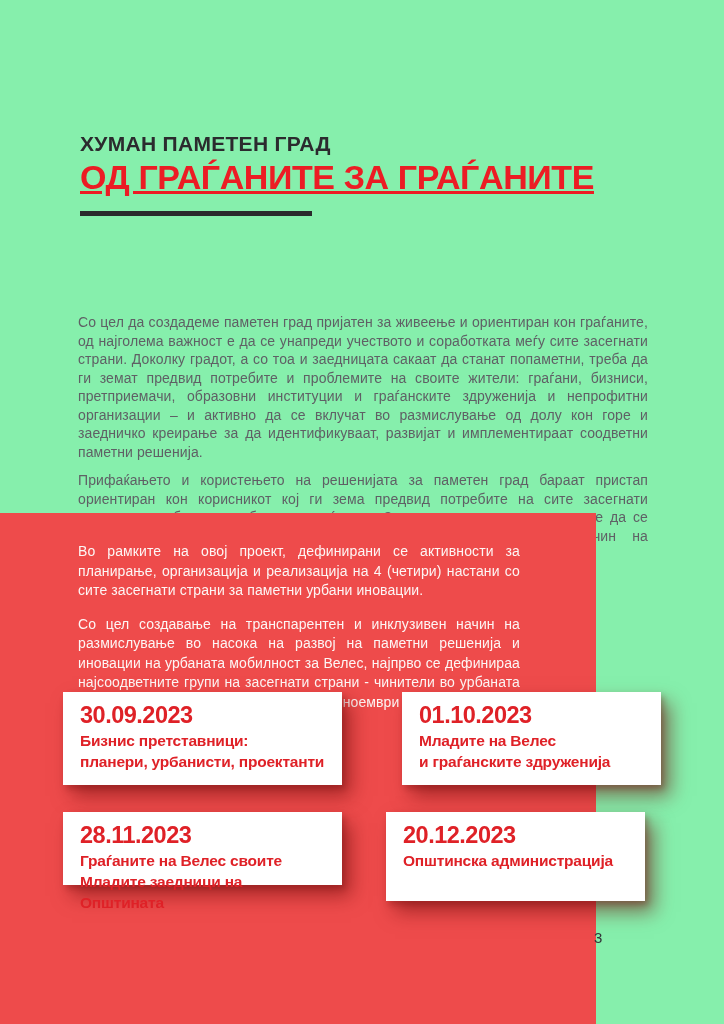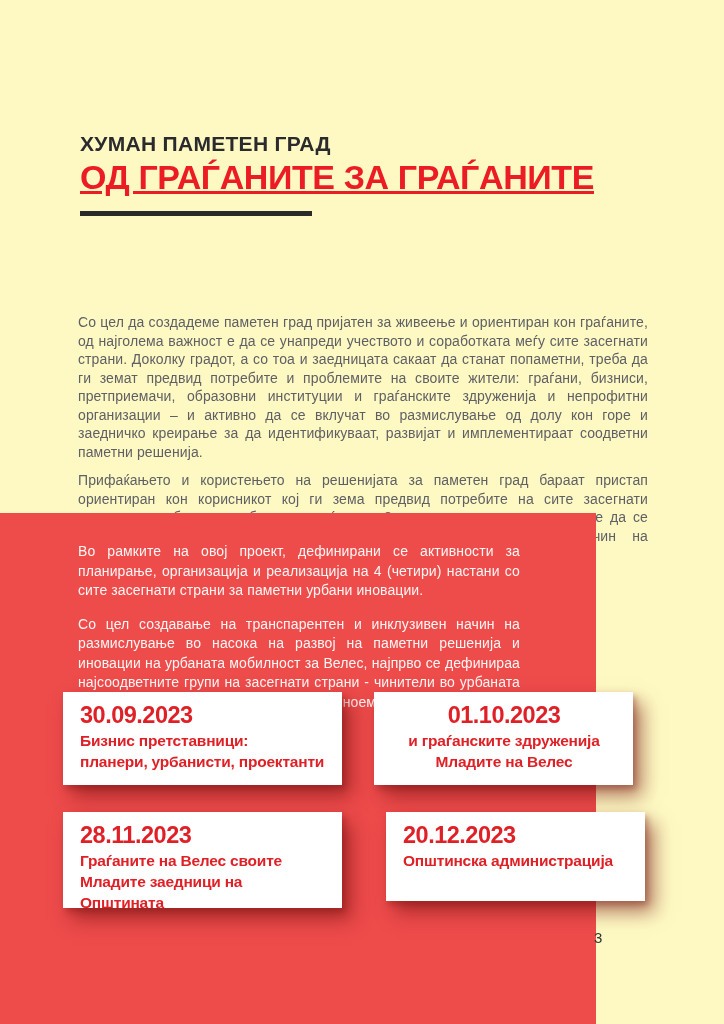--- a/index.html
+++ b/index.html
@@ -1,20 +1,20 @@
 <!DOCTYPE html>
 <html><head>
 <meta charset="utf-8">
 <style>
   html, body { margin: 0; padding: 0; }
   .page {
     position: relative;
     width: 724px;
     height: 1024px;
-    background: #fef9c3;
+    background: #86efac;
     overflow: hidden;
     font-family: "Liberation Sans", sans-serif;
   }
   .head { padding: 131px 0 0 80px; }
   .kicker {
     font-size: 21px;
     font-weight: 700;
     letter-spacing: 0.3px;
     line-height: 26px;
     color: #2b2b2e;
@@ -64,22 +64,22 @@
   }
   .band p.bp2 { margin-top: 14px; }
   .card {
     position: absolute;
     background: #ffffff;
     box-sizing: border-box;
     padding: 8px 16px 0 17px;
     box-shadow: 9px 11px 18px rgba(115, 15, 15, 0.55), 3px 4px 6px rgba(115, 15, 15, 0.30);
   }
   .card.c1 { left: 63px;  top: 692px; width: 279px; height: 93px; }
-  .card.c2 { left: 374px; top: 692px; width: 259px; height: 93px; text-align: center; }
-  .card.c3 { left: 63px;  top: 812px; width: 279px; height: 96px; }
+  .card.c2 { left: 402px; top: 692px; width: 259px; height: 93px; }
+  .card.c3 { left: 63px;  top: 812px; width: 279px; height: 73px; }
   .card.c4 { left: 386px; top: 812px; width: 259px; height: 89px; }
   .card-date {
     font-size: 23.5px;
     font-weight: 800;
     letter-spacing: -0.5px;
     line-height: 30px;
     color: #df2127;
   }
   .card-line {
     font-size: 15.5px;
@@ -119,22 +119,22 @@
   </section>
 
   <div class="card c1">
     <div class="card-date">30.09.2023</div>
     <div class="card-line">Бизнис претставници:</div>
     <div class="card-line">планери, урбанисти, проектанти</div>
   </div>
 
   <div class="card c2">
     <div class="card-date">01.10.2023</div>
+    <div class="card-line">Младите на Велес</div>
     <div class="card-line">и граѓанските здруженија</div>
-    <div class="card-line">Младите на Велес</div>
   </div>
 
   <div class="card c3">
     <div class="card-date">28.11.2023</div>
     <div class="card-line">Граѓаните на Велес своите</div>
     <div class="card-line">Младите заедници на Општината</div>
   </div>
 
   <div class="card c4">
     <div class="card-date">20.12.2023</div>

